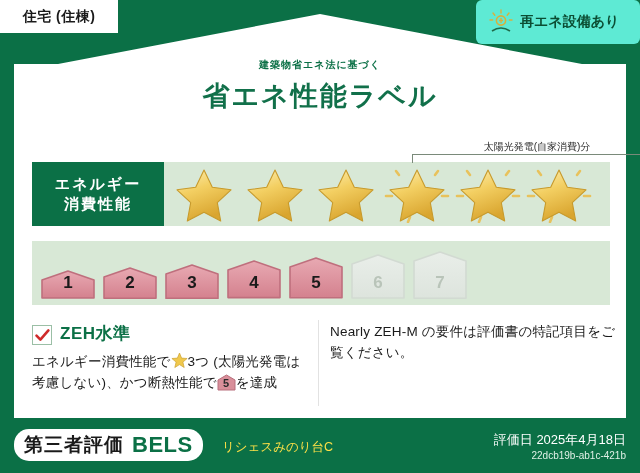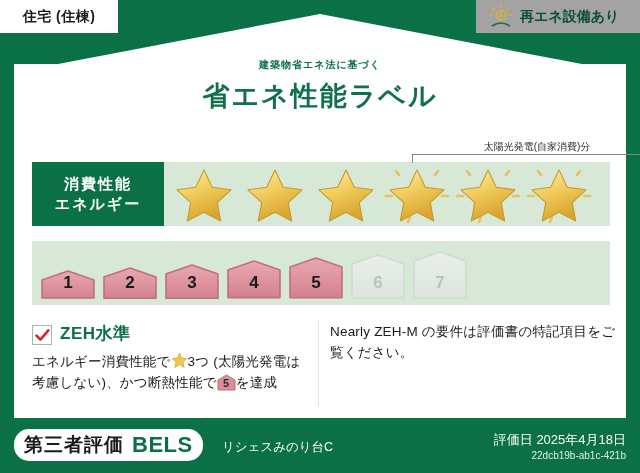--- a/index.html
+++ b/index.html
@@ -24,24 +24,25 @@
     display: flex; align-items: center; justify-content: center;
   }
   .tab-left span {
     font-size: 14px; font-weight: bold; color: #1a1a1a;
     letter-spacing: .5px;
   }
 
   
   .tab-right {
     position: absolute; right: 0; top: 0;
-    width: 164px; height: 33px;
-    background: #a3a3a3;
+    width: 164px; height: 44px;
+    background: #5eead4;
     display: flex; align-items: center; gap: 6px;
     padding-left: 12px;
+    border-radius: 6px;
   }
   .tab-right .tr-label {
     font-size: 14px; font-weight: bold; color: #0b4d33;
   }
   .sun-icon { width: 26px; height: 26px; flex: 0 0 26px; }
 
   
   .inner {
     position: absolute;
     left: 14px; top: 14px;
@@ -186,21 +187,21 @@
   .bels-box {
     position: absolute; left: 14px; top: 11px;
     height: 32px; padding: 0 10px;
     background: #ffffff;
     display: flex; align-items: center; gap: 8px; border-radius: 15px;
   }
   .bels-jp { font-size: 19px; font-weight: bold; color: #1a1a1a; letter-spacing: 1px; }
   .bels-en { font-size: 22px; font-weight: bold; color: #0b7046; letter-spacing: .5px; }
   .bldg-name {
     position: absolute; left: 222px; top: 21px;
-    font-size: 12.5px; color: #ffffff;
+    font-size: 12.5px; color: #fde047;
   }
   .eval-date {
     position: absolute; right: 14px; top: 13px;
     font-size: 13px; color: #ffffff;
   }
   .eval-id {
     position: absolute; right: 14px; top: 32px;
     font-size: 10px; color: #dff0e6;
     font-family: "Liberation Sans", "DejaVu Sans", sans-serif;
   }
@@ -232,22 +233,22 @@
     <span class="tr-label">再エネ設備あり</span>
   </div>
 
   <div class="inner"></div>
 
   <div class="sub-title">建築物省エネ法に基づく</div>
   <div class="main-title">省エネ性能ラベル</div>
 
   <div class="row row-energy">
     <div class="row-head">
+      <span>エネルギー</span>
       <span>消費性能</span>
-      <span>エネルギー</span>
     </div>
     <div class="row-body">
       <div class="solar-note">太陽光発電(自家消費)分</div>
       <div class="solar-bracket"></div>
       <div class="stars" id="stars-container">
           <span class="star-wrap">
             <svg viewBox="0 0 68 58" width="68" height="58">
       <defs>
         <linearGradient id="g0" x1="0" y1="0" x2="0.4" y2="1">
           <stop offset="0%" stop-color="#fdf0b8"></stop>

